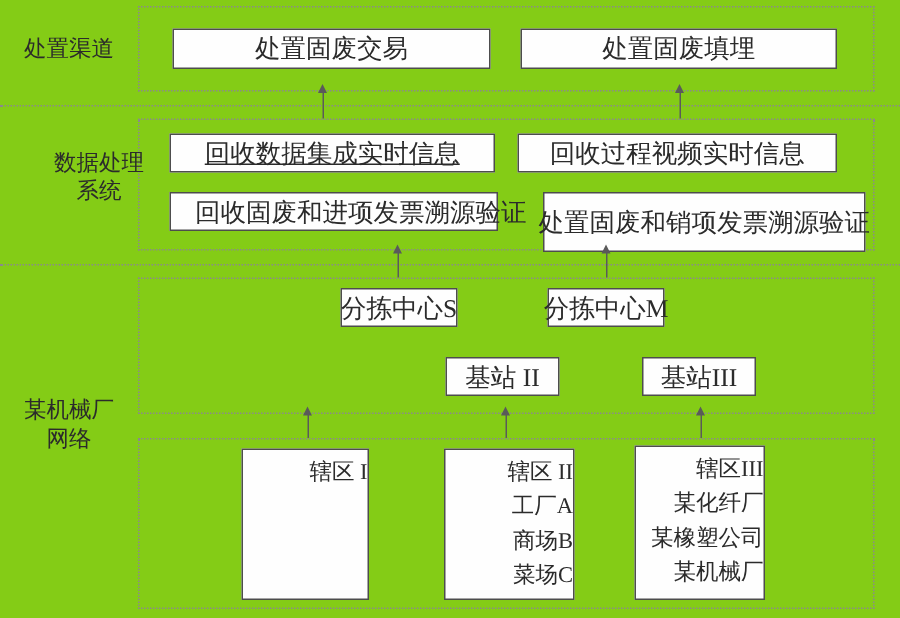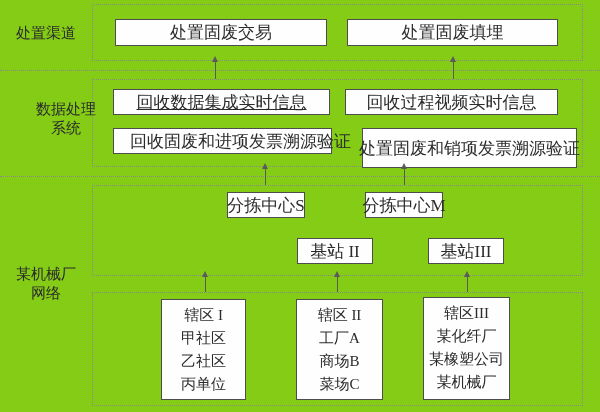--- a/index.html
+++ b/index.html
@@ -37,21 +37,21 @@
     font-size:17px;
     color:#2b2b2b;
     box-sizing:border-box;
     white-space:nowrap;
   }
   .district{
     position:absolute;
     border:1.5px solid #4d4d4d;
     background:#fefefe;
     box-sizing:border-box;
-    text-align:center;
+    text-align:right;
     font-size:15px;
     padding-top:4px;
   }
   .district .d-title{display:block;line-height:23px;}
   .district .d-item{display:block;line-height:23px;}
   .district .d-items{margin-top:3px;}
   .arrow{position:absolute;width:7px;}
   .arrow .shaft{
     position:absolute;left:3px;top:4px;bottom:0;width:1px;background:#5a5a5a;
   }
@@ -96,25 +96,20 @@
   <div class="node" style="left:113px;top:128px;width:219px;height:26px;padding-left:36px;">回收固废和进项发票溯源验证</div>
   <div class="node" style="left:362px;top:128px;width:215px;height:40px;">处置固废和销项发票溯源验证</div>
 
   <div class="node" style="left:227px;top:192px;width:78px;height:26px;">分拣中心S</div>
   <div class="node" style="left:365px;top:192px;width:78px;height:26px;">分拣中心M</div>
   <div class="node" style="left:428px;top:238px;width:76px;height:26px;">基站III</div>
   <div class="node" style="left:297px;top:238px;width:76px;height:26px;">基站 II</div>
 
   <div class="district" style="left:161px;top:299px;width:85px;height:101px;">
     <span class="d-title">辖区 I</span>
-    <span class="d-items">
-      <span class="d-item">甲社区</span>
-      <span class="d-item">乙社区</span>
-      <span class="d-item">丙单位</span>
-    </span>
   </div>
   <div class="district" style="left:296px;top:299px;width:87px;height:101px;">
     <span class="d-title">辖区 II</span>
     <span class="d-items">
       <span class="d-item">工厂A</span>
       <span class="d-item">商场B</span>
       <span class="d-item">菜场C</span>
     </span>
   </div>
   <div class="district" style="left:423px;top:297px;width:87px;height:103px;">

